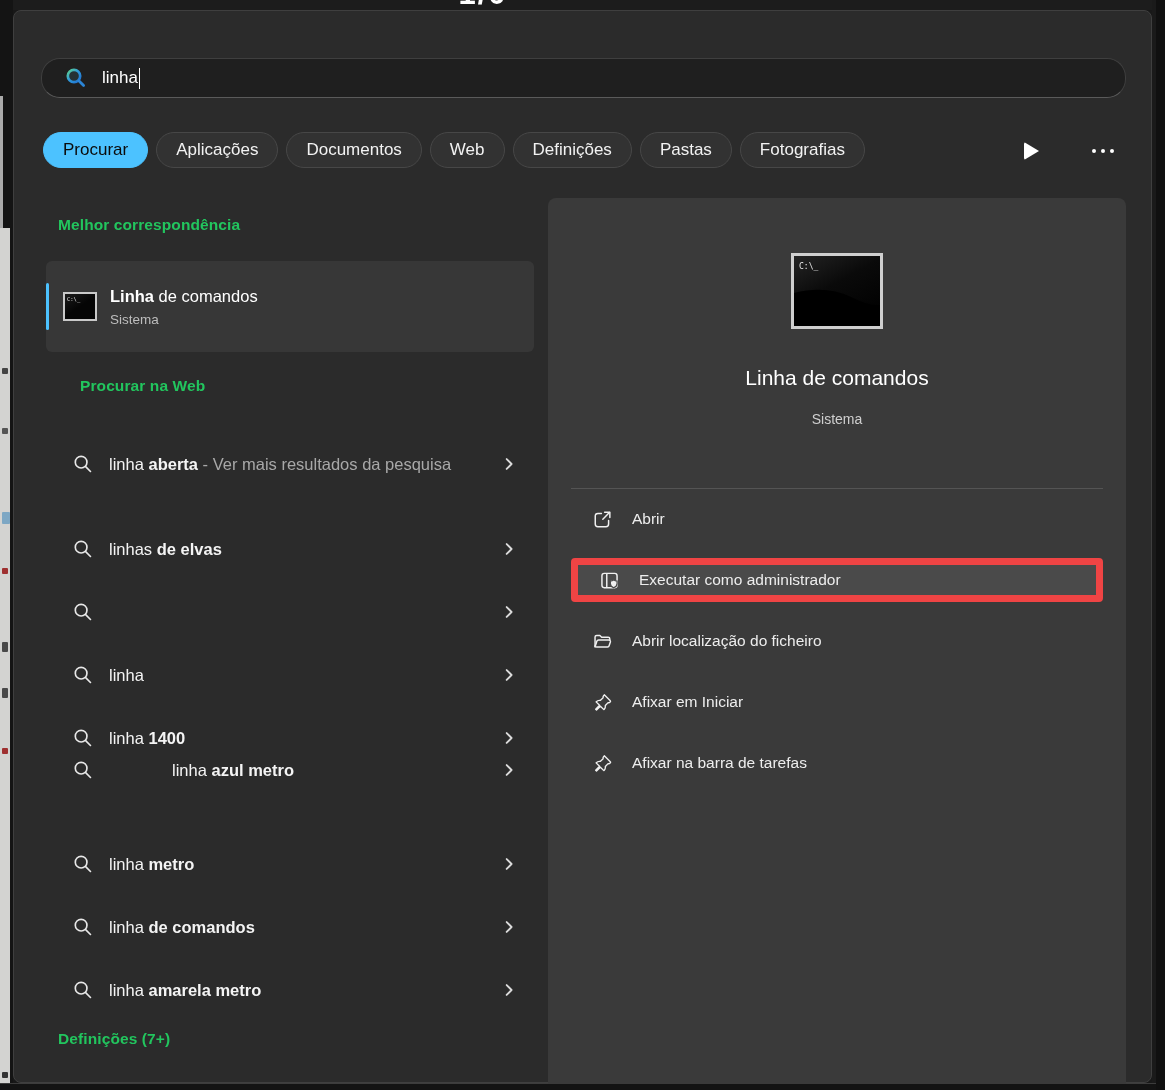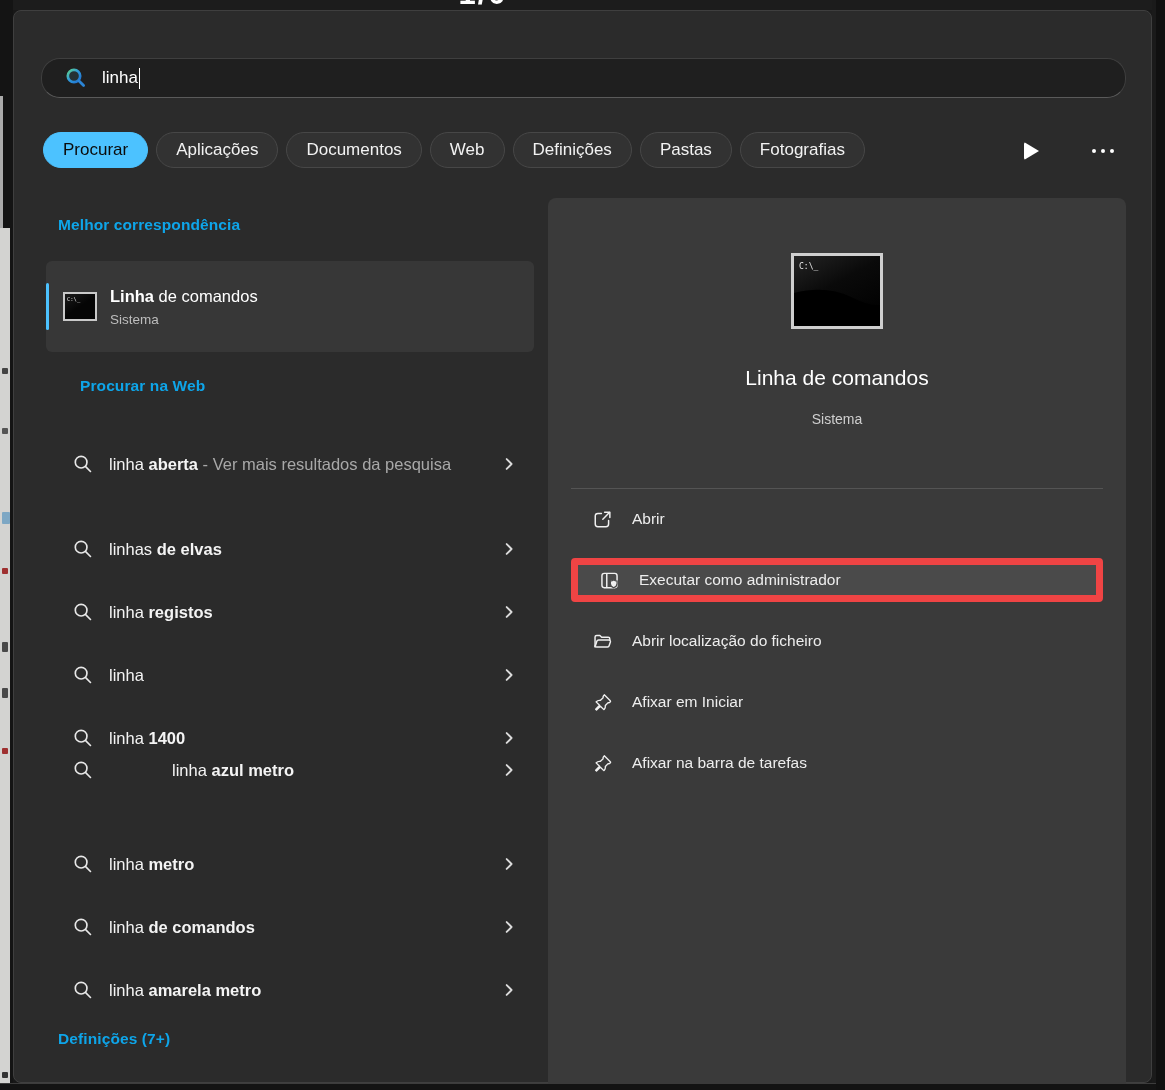--- a/index.html
+++ b/index.html
@@ -45,21 +45,21 @@
   .pills{position:absolute;left:29px;top:121px;height:36px;display:flex;gap:8px;align-items:flex-start;}
   .pill{height:36px;display:flex;align-items:center;padding:0 19px;border-radius:18px;
     background:var(--pill_bg);border:1px solid #474747;color:var(--text_primary);font-size:17px;cursor:pointer;white-space:nowrap;}
   .pill.active{background:var(--accent);border-color:var(--accent);color:#0b0b0b;}
   .play-btn{position:absolute;left:996px;top:127px;width:42px;height:26px;display:flex;align-items:center;justify-content:center;cursor:pointer;}
   .play-tri{width:0;height:0;border-left:15px solid #fff;border-top:9px solid transparent;border-bottom:9px solid transparent;border-radius:2px;}
   .more-btn{position:absolute;left:1068px;top:128px;width:42px;height:24px;display:flex;gap:5px;align-items:center;justify-content:center;cursor:pointer;}
   .dot{width:4px;height:4px;border-radius:50%;background:#fff;}
 
   
-  .section-header{position:absolute;color:#0ea5e9;font-size:15.5px;font-weight:700;letter-spacing:.1px;}
+  .section-header{position:absolute;color:#22c55e;font-size:15.5px;font-weight:700;letter-spacing:.1px;}
   .best-match{position:absolute;left:32px;top:250px;width:488px;height:91px;background:var(--card_bg);
     border-radius:6px;display:flex;align-items:center;cursor:pointer;}
   .bm-accent{position:absolute;left:0px;top:22px;width:3px;height:47px;border-radius:2px;background:var(--accent);}
   .bm-icon{margin-left:17px;margin-right:13px;flex:0 0 auto;}
   .bm-title{color:#fff;font-size:16.5px;}
   .bm-sub{color:#bdbdbd;font-size:13.5px;margin-top:6px;}
   .b{font-weight:700;}
 
   .sug-row{position:absolute;left:32px;width:478px;height:52px;display:flex;align-items:center;cursor:pointer;border-radius:4px;}
   .sug-row .sicon{width:22px;height:22px;margin-left:26px;margin-right:15px;flex:0 0 auto;}
@@ -181,21 +181,20 @@
       <svg class="chev" viewBox="0 0 12 12">
           <path d="M4 1.8 l4.2 4.2 -4.2 4.2" stroke="#dcdcdc" stroke-width="1.6" fill="none" stroke-linecap="round" stroke-linejoin="round"></path>
         </svg>
     </div>
 
     <div class="sug-row" style="top:575px;">
       <svg class="sicon" viewBox="0 0 20 20">
           <circle cx="8.3" cy="8.3" r="5.3" stroke="#e8e8e8" stroke-width="1.5" fill="none"></circle>
           <line x1="12.4" y1="12.4" x2="16.8" y2="16.8" stroke="#e8e8e8" stroke-width="1.5" stroke-linecap="round"></line>
         </svg>
-      <div class="sug-text"><span>linha </span><span class="b">registos</span></div>
       <svg class="chev" viewBox="0 0 12 12">
           <path d="M4 1.8 l4.2 4.2 -4.2 4.2" stroke="#dcdcdc" stroke-width="1.6" fill="none" stroke-linecap="round" stroke-linejoin="round"></path>
         </svg>
     </div>
 
     <div class="sug-row" style="top:638px;">
       <svg class="sicon" viewBox="0 0 20 20">
           <circle cx="8.3" cy="8.3" r="5.3" stroke="#e8e8e8" stroke-width="1.5" fill="none"></circle>
           <line x1="12.4" y1="12.4" x2="16.8" y2="16.8" stroke="#e8e8e8" stroke-width="1.5" stroke-linecap="round"></line>
         </svg>

